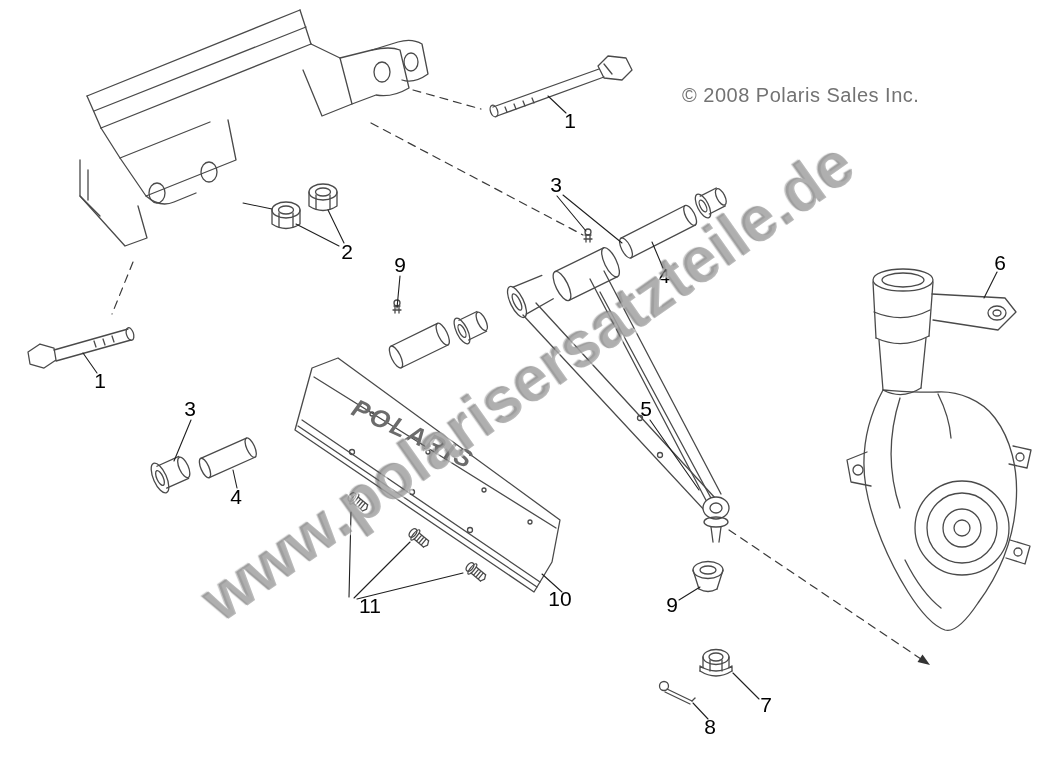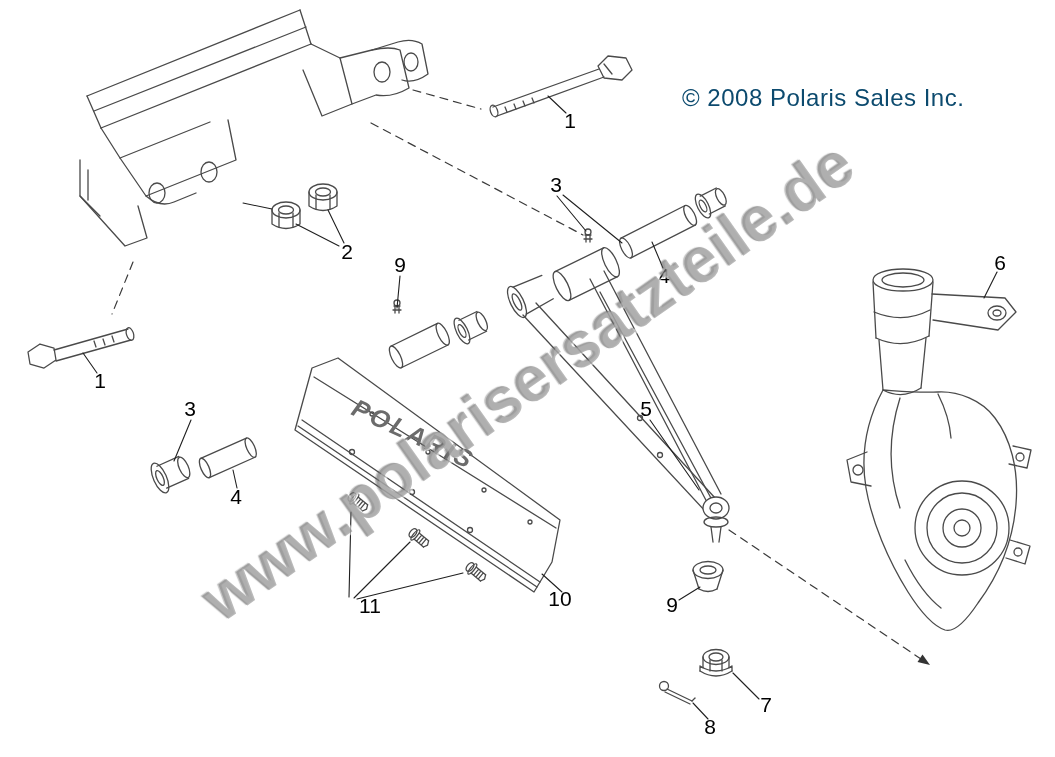--- a/index.html
+++ b/index.html
@@ -11,21 +11,21 @@
   .stage svg{position:absolute;left:0;top:0;z-index:1}
   .ln *{stroke:#4a4a4a;fill:none;stroke-width:1.3;stroke-linecap:round;stroke-linejoin:round}
   .dash path{stroke:#3a3a3a;fill:none;stroke-width:1.2;stroke-dasharray:8 6;stroke-linecap:round}
   .leader path{stroke:#1f1f1f;fill:none;stroke-width:1.1;stroke-linecap:round}
   .callout{
     position:absolute;z-index:2;transform:translate(-50%,-50%);
     font-size:21px;color:#000;white-space:nowrap;
   }
   .copyright{
     position:absolute;left:682px;top:84px;z-index:2;
-    font-size:24px;color:#0c4a6e;letter-spacing:.5px;white-space:nowrap;
+    font-size:20px;color:#737373;letter-spacing:.5px;white-space:nowrap;
   }
   .watermark{
     position:absolute;left:-55px;top:344px;width:1165px;z-index:3;
     text-align:center;font-size:64px;font-weight:bold;white-space:nowrap;
     color:rgba(125,125,125,.52);
     transform:rotate(-35.2deg);
     text-shadow:2px 2px 1px rgba(255,255,255,.6),-1px -1px 1px rgba(80,80,80,.35);
     pointer-events:none;
   }
 </style>

